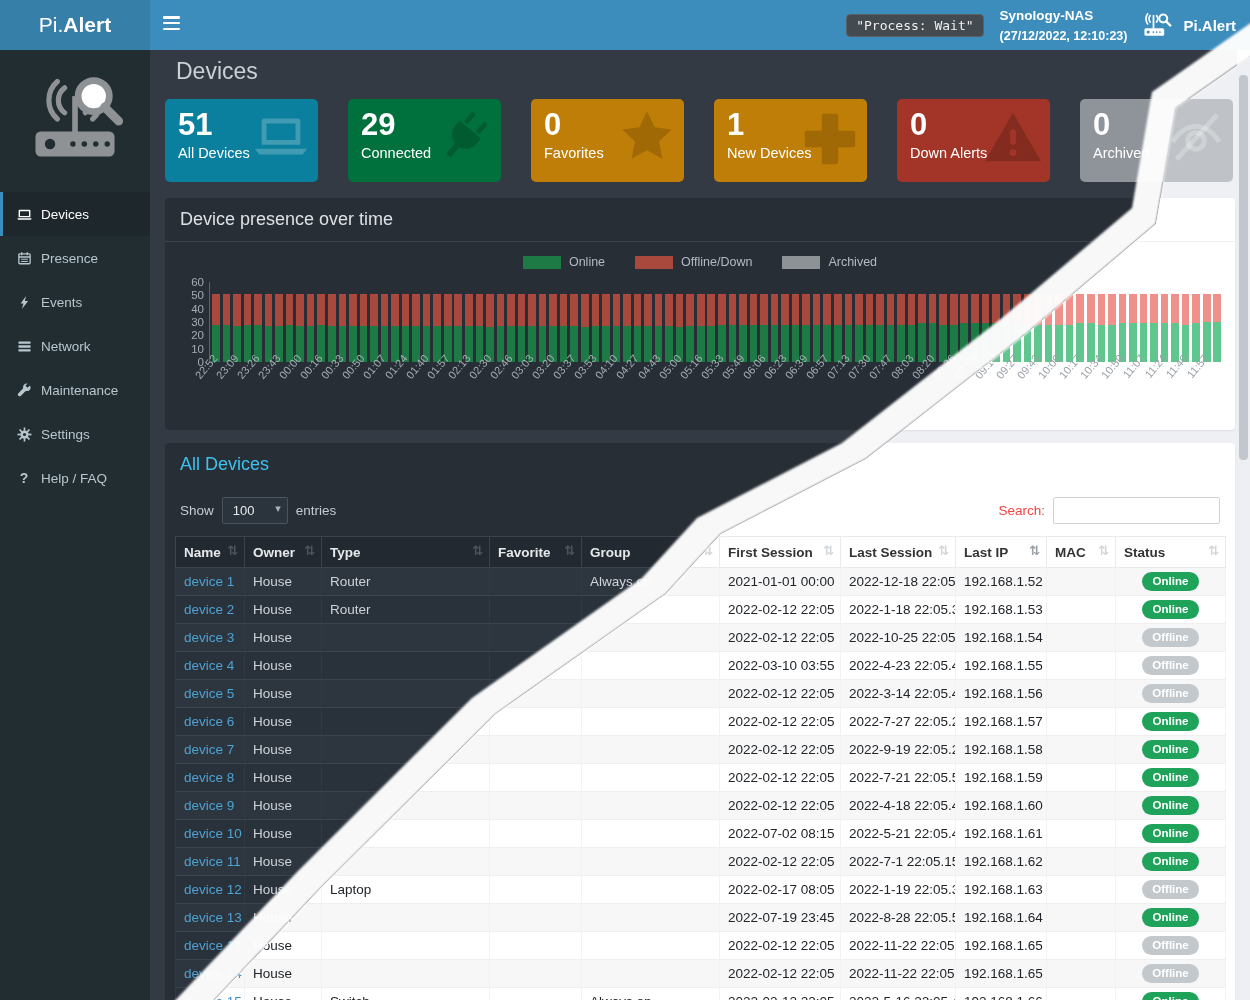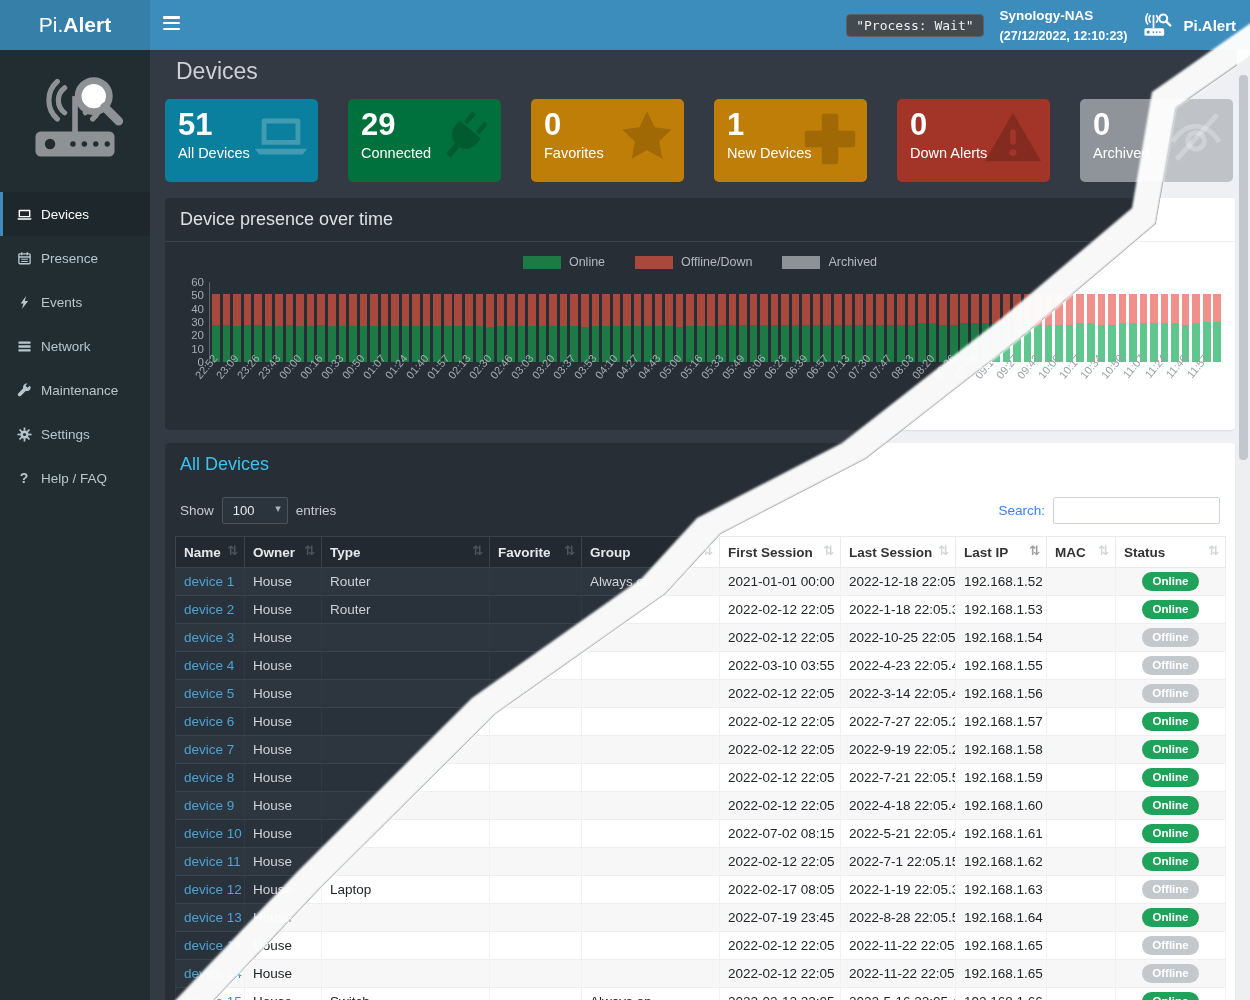--- a/index.html
+++ b/index.html
@@ -63,21 +63,21 @@
   .xlabels span{position:absolute;width:64px;text-align:right;font-size:11px;color:#a5acb4;
     transform:rotate(-50deg);transform-origin:100% 50%;}
 
   
   .tbl-controls{display:flex;align-items:center;padding:10px 15px 12px 15px;color:#c6cbd1;font-size:13.5px;}
   .sel-wrap{position:relative;margin:0 8px;}
   .entries-select{appearance:none;-webkit-appearance:none;background:#2b333c;color:#e8eaec;border:1px solid #4b535c;
     border-radius:2px;width:66px;height:27px;padding:2px 18px 2px 10px;font-size:13px;}
   .sel-wrap:after{content:"\25BE";position:absolute;right:7px;top:5px;color:#aab0b6;pointer-events:none;font-size:11px;}
   .search-wrap{margin-left:auto;display:flex;align-items:center;gap:8px;}
-  .search-label{color:#3b82f6;font-size:13.5px;}
+  .search-label{color:#ef4444;font-size:13.5px;}
   .search-input{width:167px;height:27px;background:#fff;border:1px solid #cfd4da;border-radius:2px;padding:2px 6px;font-size:13px;color:#333;}
 
   table.devices{border-collapse:collapse;table-layout:fixed;width:1050px;margin:0 10px;font-size:13.5px;}
   .devices th{background:#232930;color:#e6e9ec;font-weight:700;text-align:left;height:31px;padding:4px 8px;
     border:1px solid #3c434c;cursor:pointer;position:relative;}
   .devices th .sort{position:absolute;right:6px;top:6px;color:#4d545d;font-size:13px;}
   .devices th .sort.active{color:#959ca4;}
   .devices td{height:28px;padding:3px 8px;color:#ced3d8;border-right:1px solid rgba(255,255,255,0.05);
     border-bottom:1px solid #3a424b;overflow:hidden;white-space:nowrap;}
   .devices td:first-child{border-left:1px solid rgba(255,255,255,0.05);}

